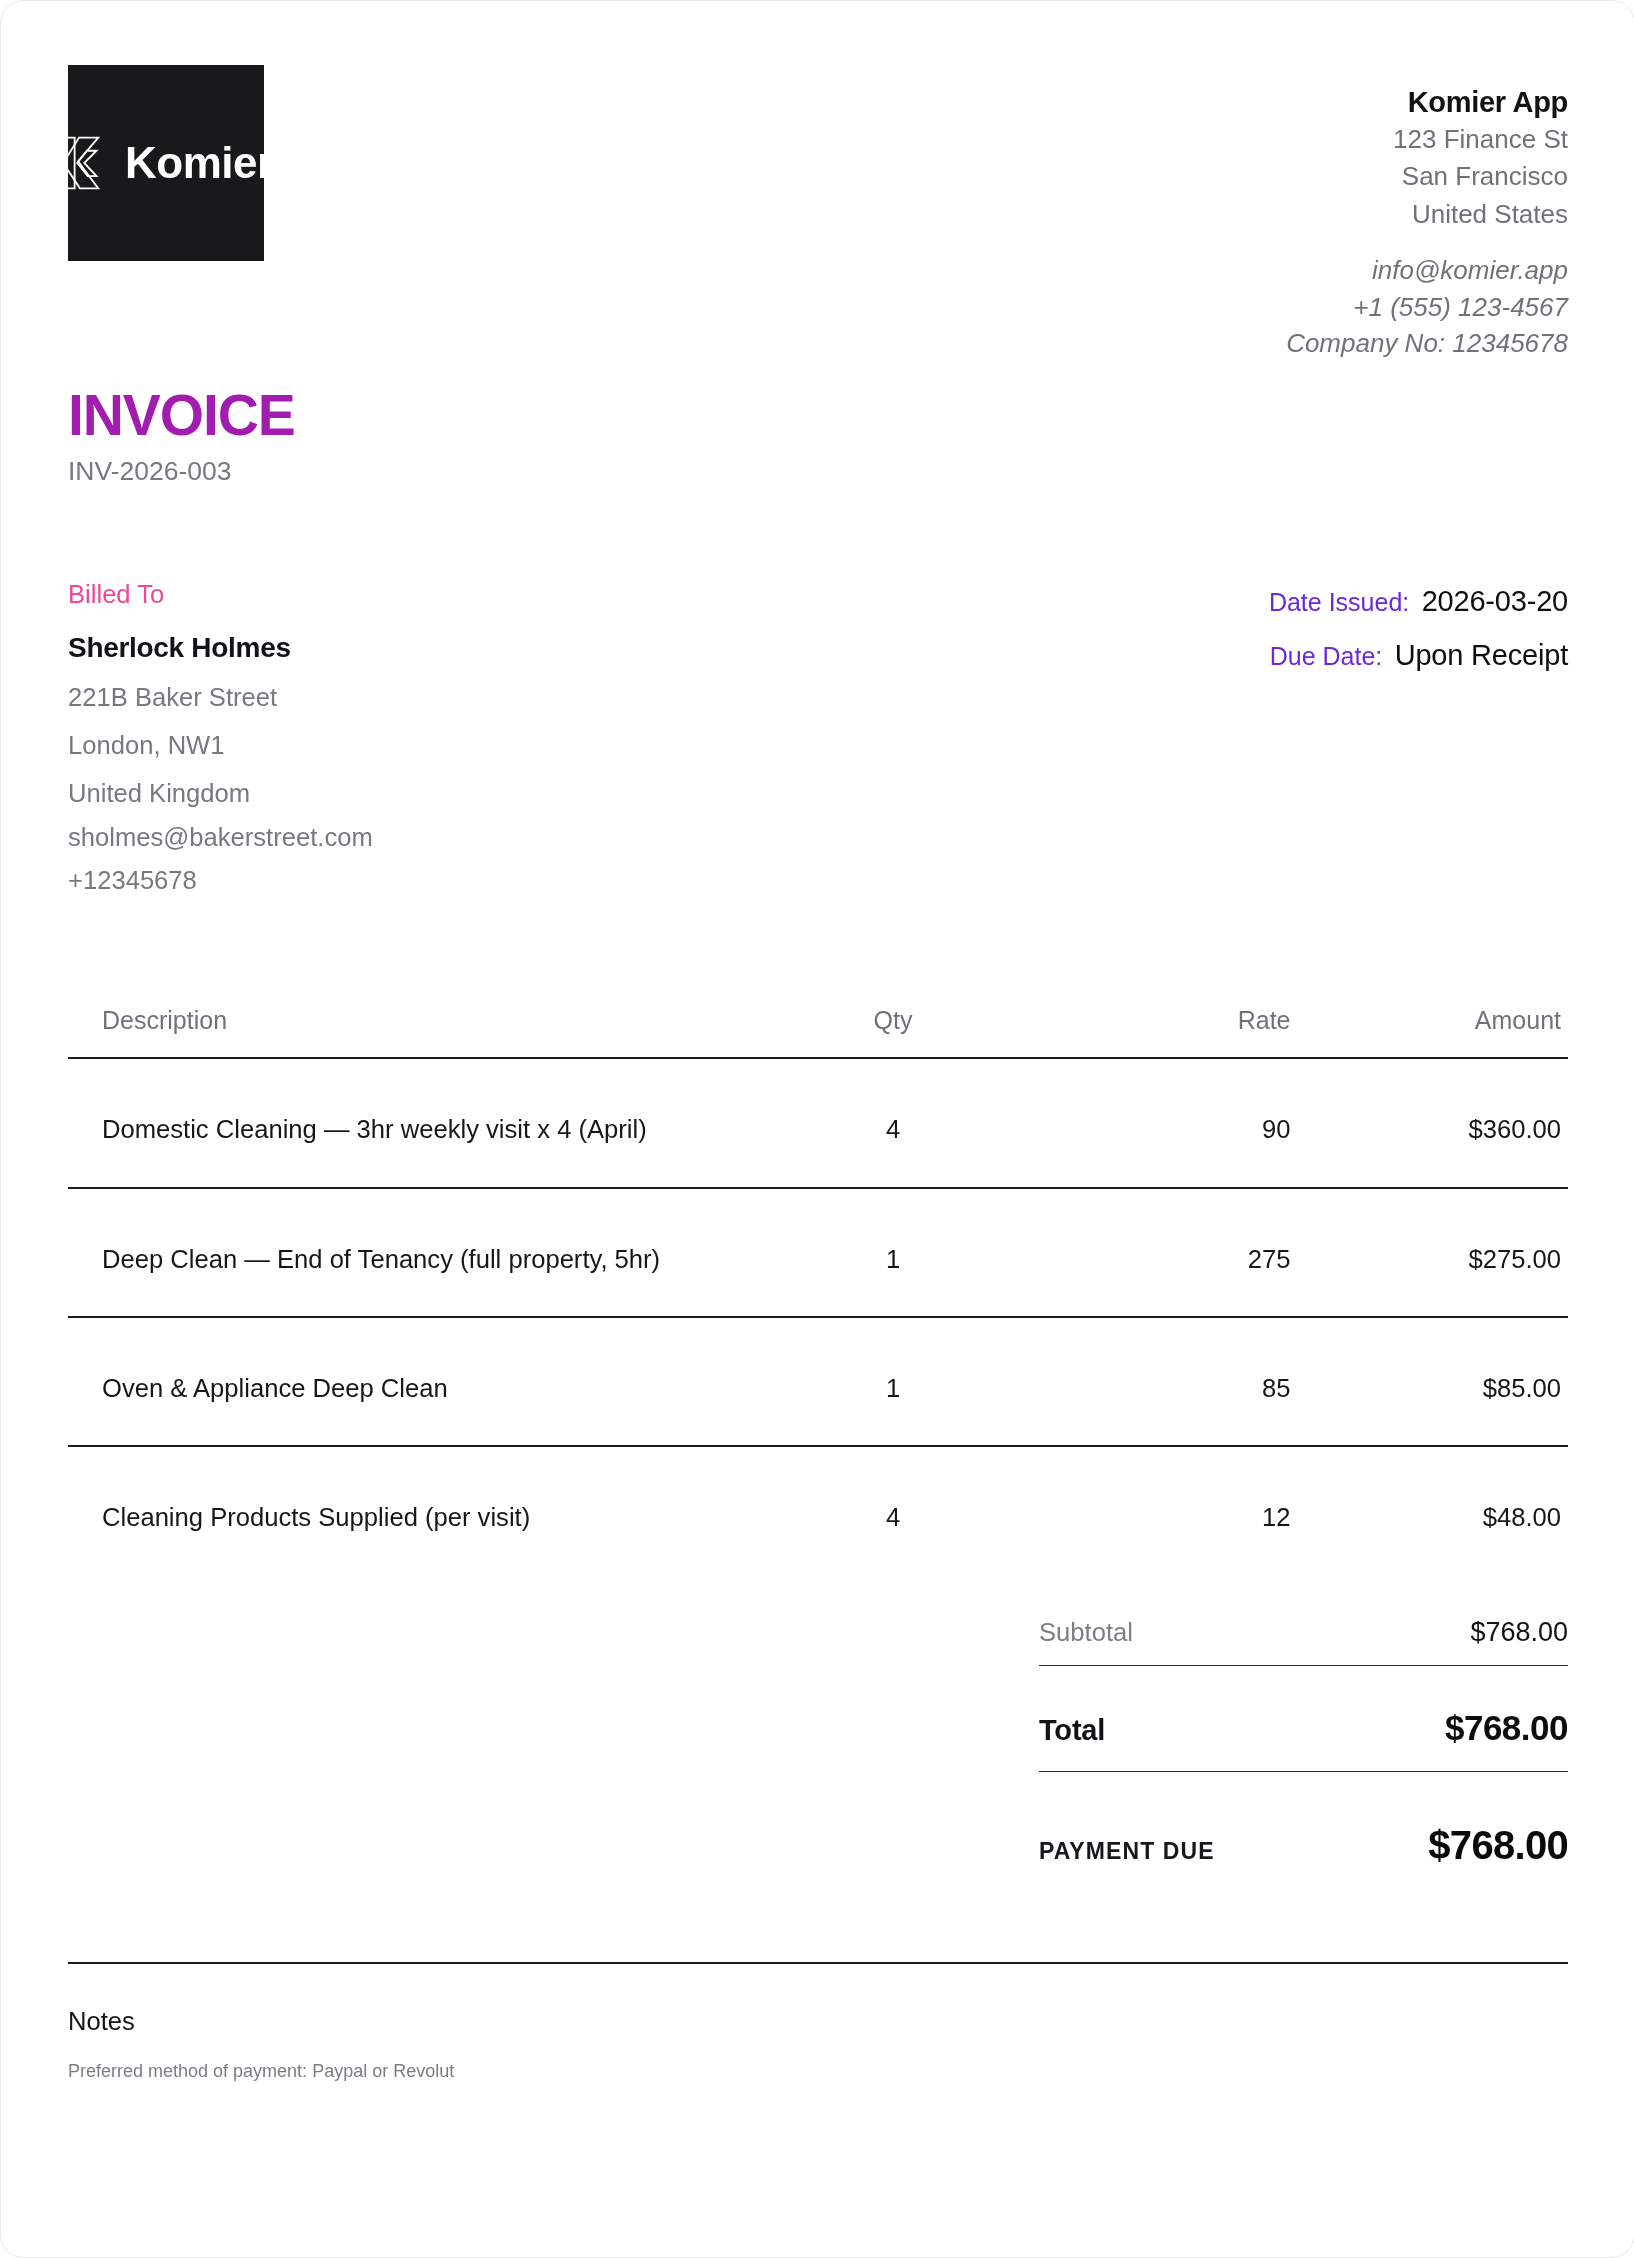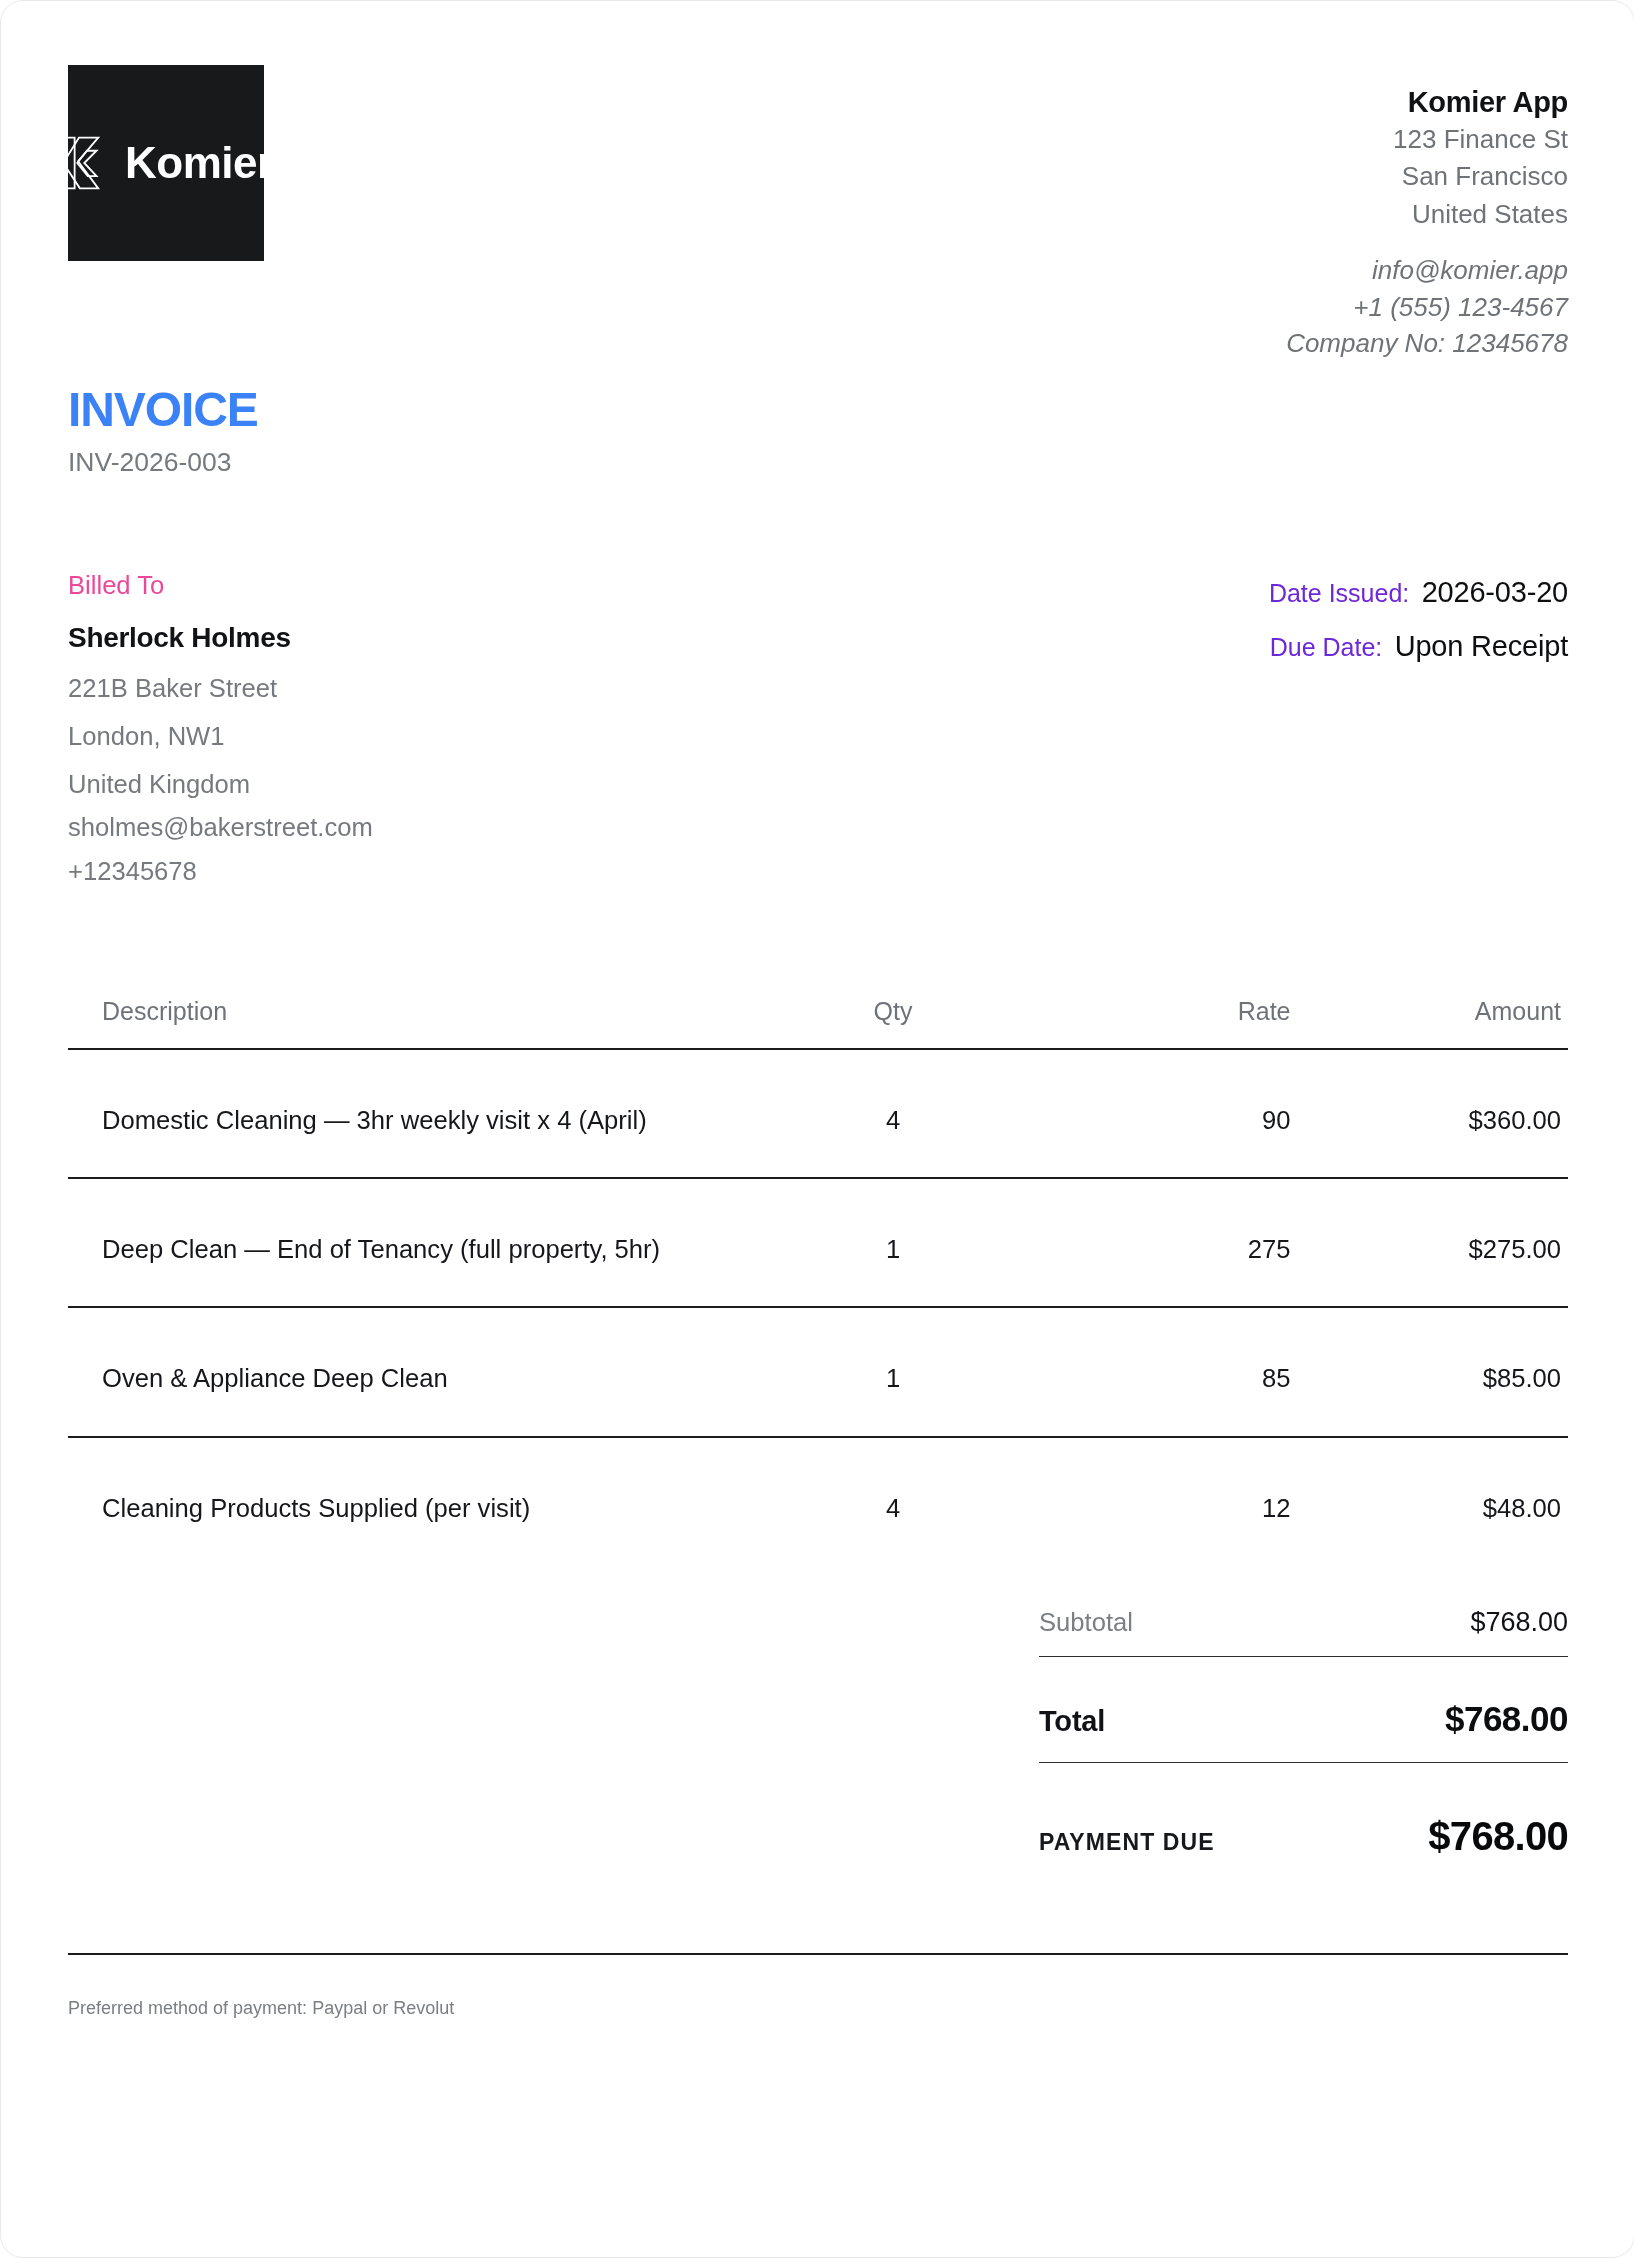--- a/index.html
+++ b/index.html
@@ -86,23 +86,23 @@
   .company-contact {
     margin-top: 18.5px;
   }
 
   .company-contact .company-line { line-height: 1.42; font-style: italic; }
 
   
   .titleblock { margin-top: 23px; }
 
   .inv-title {
-    font-size: 48px;
-    font-weight: bold;
-    color: #3b82f6;
+    font-size: 57px;
+    font-weight: bold;
+    color: #a21caf;
     letter-spacing: -1.1px;
     line-height: 1.06;
   }
 
   .inv-number {
     font-size: 26.5px;
     color: #76797e;
     margin-top: 10.6px;
     line-height: 1.2;
   }
@@ -400,18 +400,19 @@
       </div>
       <div class="tot-row tot-due">
         <span class="tot-label">PAYMENT DUE</span>
         <span class="tot-value">$768.00</span>
       </div>
     </div>
 
     <div class="foot-divider"></div>
 
     <div class="notes">
+      <div class="notes-title">Notes</div>
       <div class="notes-body">Preferred method of payment: Paypal or Revolut</div>
     </div>
 
   </div>
 </div>
 
 
 </body></html>

